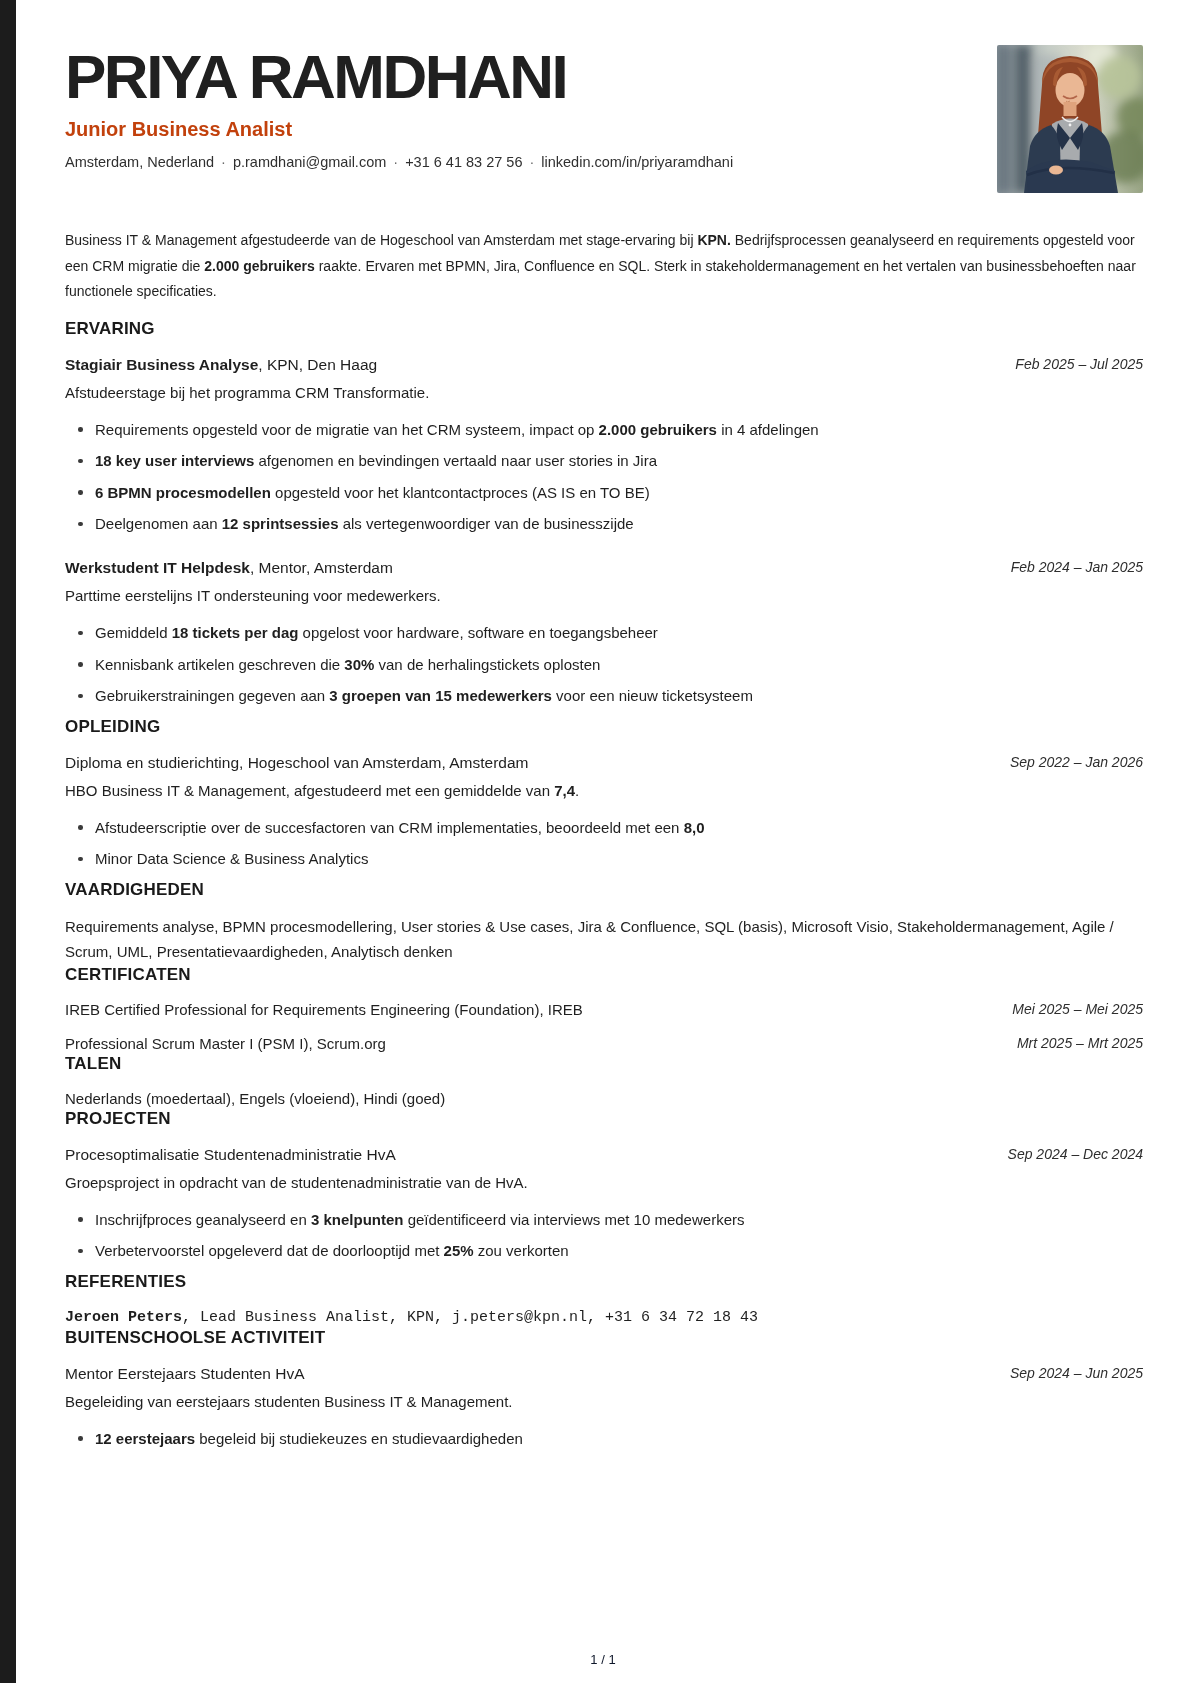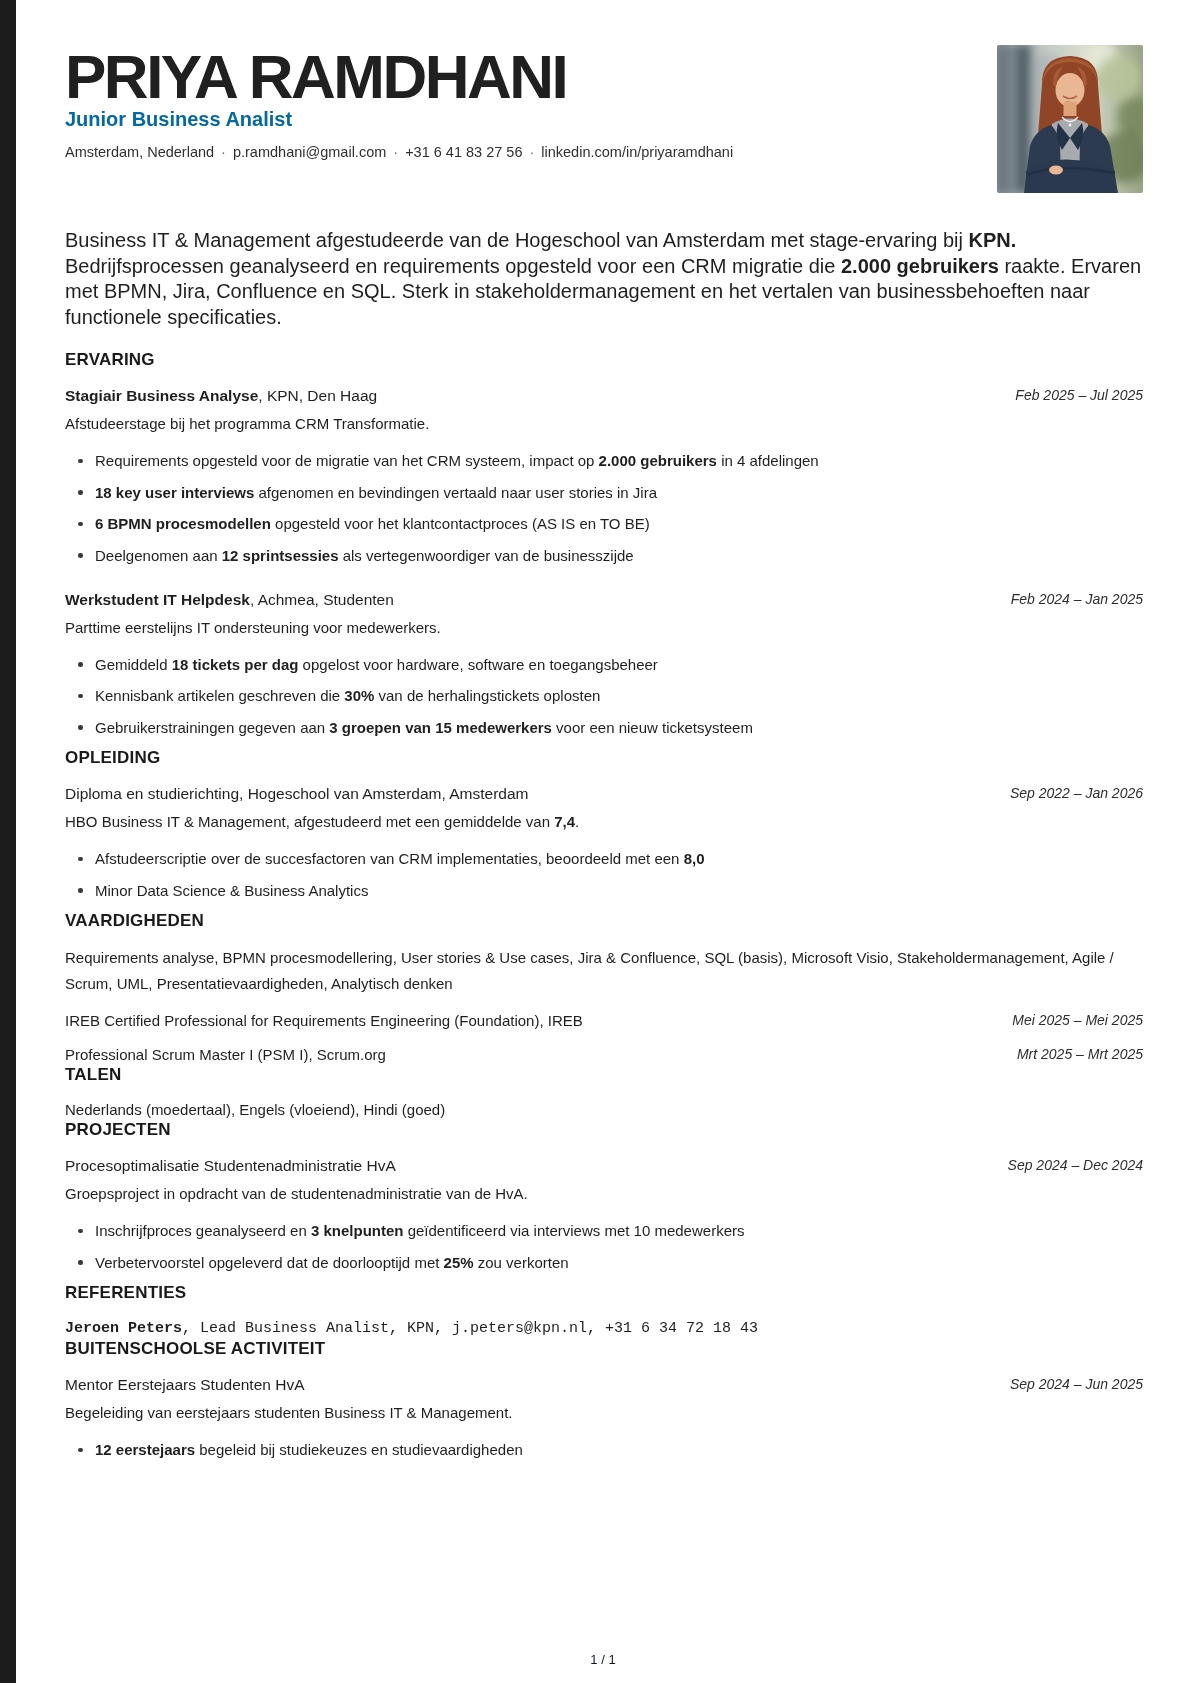--- a/index.html
+++ b/index.html
@@ -6,27 +6,27 @@
   body{
     width:1190px;height:1683px;position:relative;background:#ffffff;
     font-family:"Liberation Sans","DejaVu Sans",sans-serif;color:#1f1f1f;
     overflow:hidden;
   }
   .side-bar{position:absolute;left:0;top:0;width:16px;height:1683px;background:#1c1c1c;}
   .content{position:absolute;left:65px;top:0;width:1078px;}
 
   header{margin-top:46px;display:flex;justify-content:space-between;align-items:flex-start;}
   .name{font-size:62px;font-weight:700;letter-spacing:-2.5px;line-height:1;margin:0;color:#202020;}
-  .subtitle{font-size:20px;font-weight:700;color:#0369a1;}
+  .subtitle{font-size:20px;font-weight:700;margin-top:10px;color:#c2410c;}
   .contact{font-size:14.5px;margin-top:13px;color:#303030;}
   .contact .sep{margin:0 7px;color:#6a6a6a;}
   .photo-wrap{width:146px;height:148px;flex:none;margin-top:-1px;overflow:hidden;border-radius:2px;}
   .photo-wrap svg{display:block;width:100%;height:100%;}
 
-  .summary{margin-top:35px;font-size:20px;line-height:25.5px;max-width:1078px;}
+  .summary{margin-top:35px;font-size:14px;line-height:25.5px;max-width:1078px;}
 
   .section{}
   .heading{font-size:17px;font-weight:700;letter-spacing:.2px;margin:0;color:#1a1a1a;}
 
   .entry{margin-top:15px;}
   .entry + .entry{margin-top:23px;}
   .entry-head{display:flex;justify-content:space-between;align-items:flex-end;}
   .entry-title{font-size:15.5px;line-height:21px;}
   .entry-date{font-style:italic;font-size:14px;color:#2e2e2e;white-space:nowrap;margin-left:24px;line-height:21px;}
   .entry-desc{margin-top:7px;font-size:15px;line-height:21px;}
@@ -119,21 +119,21 @@
       <div class="entry-desc">Afstudeerstage bij het programma CRM Transformatie.</div>
       <ul class="bullets">
         <li><span><span>Requirements opgesteld voor de migratie van het CRM systeem, impact op </span><b>2.000 gebruikers</b><span> in 4 afdelingen</span></span></li>
         <li><span><b>18 key user interviews</b><span> afgenomen en bevindingen vertaald naar user stories in Jira</span></span></li>
         <li><span><b>6 BPMN procesmodellen</b><span> opgesteld voor het klantcontactproces (AS IS en TO BE)</span></span></li>
         <li><span><span>Deelgenomen aan </span><b>12 sprintsessies</b><span> als vertegenwoordiger van de businesszijde</span></span></li>
       </ul>
     </div>
     <div class="entry">
       <div class="entry-head">
-        <div class="entry-title"><b>Werkstudent IT Helpdesk</b><span>, Achmea, Studenten</span></div>
+        <div class="entry-title"><b>Werkstudent IT Helpdesk</b><span>, Mentor, Amsterdam</span></div>
         <div class="entry-date">Feb 2024 – Jan 2025</div>
       </div>
       <div class="entry-desc">Parttime eerstelijns IT ondersteuning voor medewerkers.</div>
       <ul class="bullets">
         <li><span><span>Gemiddeld </span><b>18 tickets per dag</b><span> opgelost voor hardware, software en toegangsbeheer</span></span></li>
         <li><span><span>Kennisbank artikelen geschreven die </span><b>30%</b><span> van de herhalingstickets oplosten</span></span></li>
         <li><span><span>Gebruikerstrainingen gegeven aan </span><b>3 groepen van 15 medewerkers</b><span> voor een nieuw ticketsysteem</span></span></li>
       </ul>
     </div>
   </section>
@@ -152,20 +152,21 @@
       </ul>
     </div>
   </section>
 
   <section class="section">
     <h2 class="heading">VAARDIGHEDEN</h2>
     <p class="skills-text" style="margin:14px 0 0;">Requirements analyse, BPMN procesmodellering, User stories &amp; Use cases, Jira &amp; Confluence, SQL (basis), Microsoft Visio, Stakeholdermanagement, Agile / Scrum, UML, Presentatievaardigheden, Analytisch denken</p>
   </section>
 
   <section class="section">
+    <h2 class="heading">CERTIFICATEN</h2>
     <div class="cert-row">
       <div class="cert-title">IREB Certified Professional for Requirements Engineering (Foundation), IREB</div>
       <div class="entry-date">Mei 2025 – Mei 2025</div>
     </div>
     <div class="cert-row">
       <div class="cert-title">Professional Scrum Master I (PSM I), Scrum.org</div>
       <div class="entry-date">Mrt 2025 – Mrt 2025</div>
     </div>
   </section>
 

